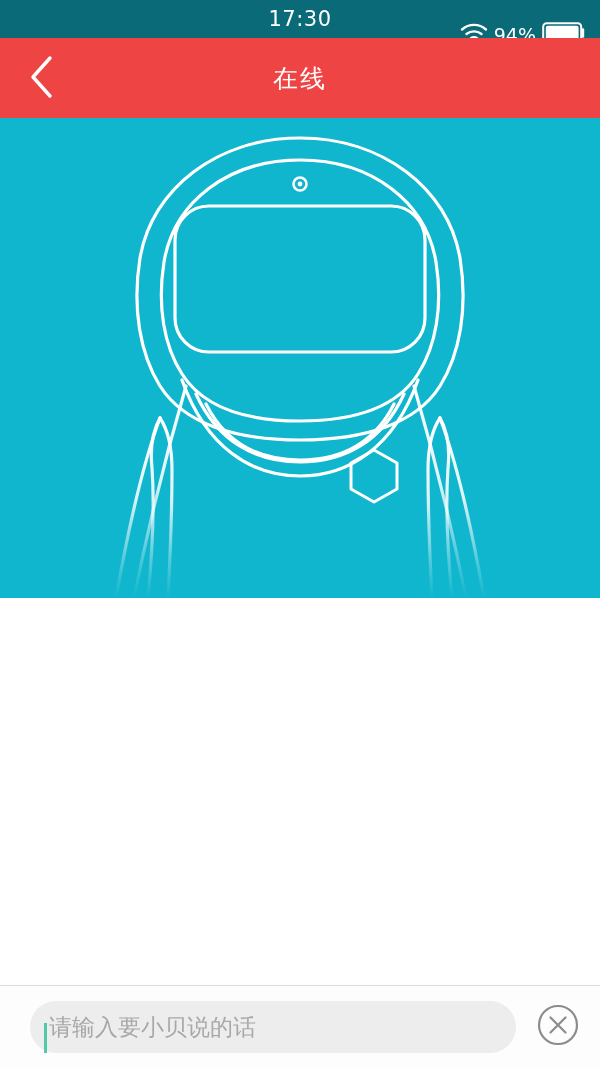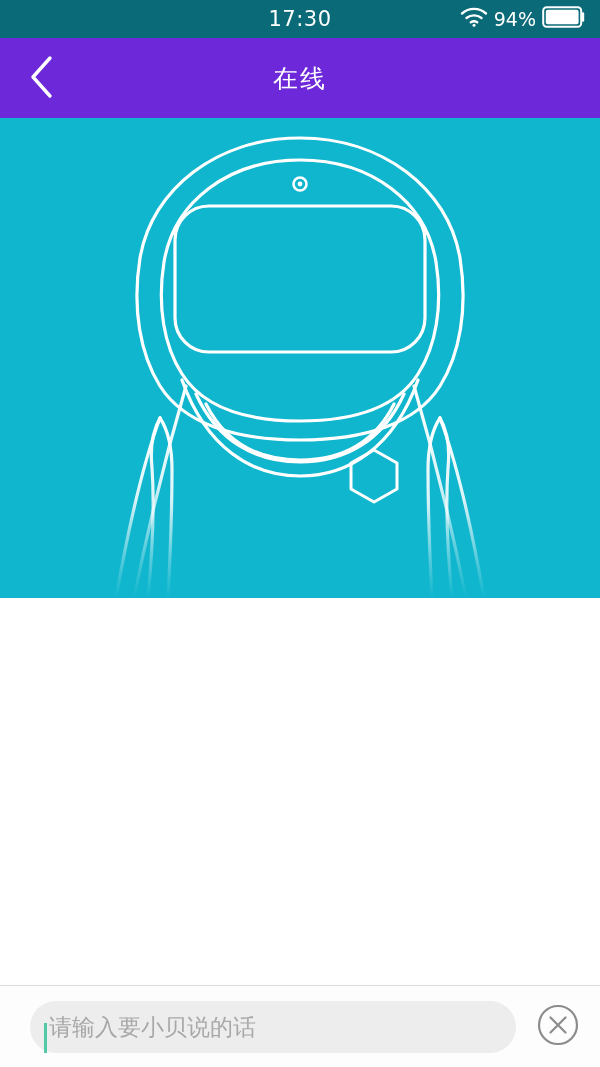--- a/index.html
+++ b/index.html
@@ -34,39 +34,39 @@
   }
   .status-clock {
     font-size: 21px;
     letter-spacing: 0.5px;
     color: #ffffff;
     font-weight: 400;
   }
   .status-right {
     position: absolute;
     right: 14px;
-    top: 0;
+    top: 16px;
     height: 38px;
     display: flex;
     align-items: center;
     gap: 6px;
   }
   .wifi-icon { display: block; }
   .battery-pct {
     font-size: 19px;
     color: #ffffff;
     letter-spacing: 0px;
   }
   .battery-icon { display: block; }
 
   
   .nav-bar {
     height: 80px;
     flex: 0 0 80px;
-    background: #6d28d9;
+    background: #ef4444;
     position: relative;
     display: flex;
     align-items: center;
     justify-content: center;
     text-align: center;
   }
   .nav-back {
     position: absolute;
     left: 16px;
     top: 50%;

